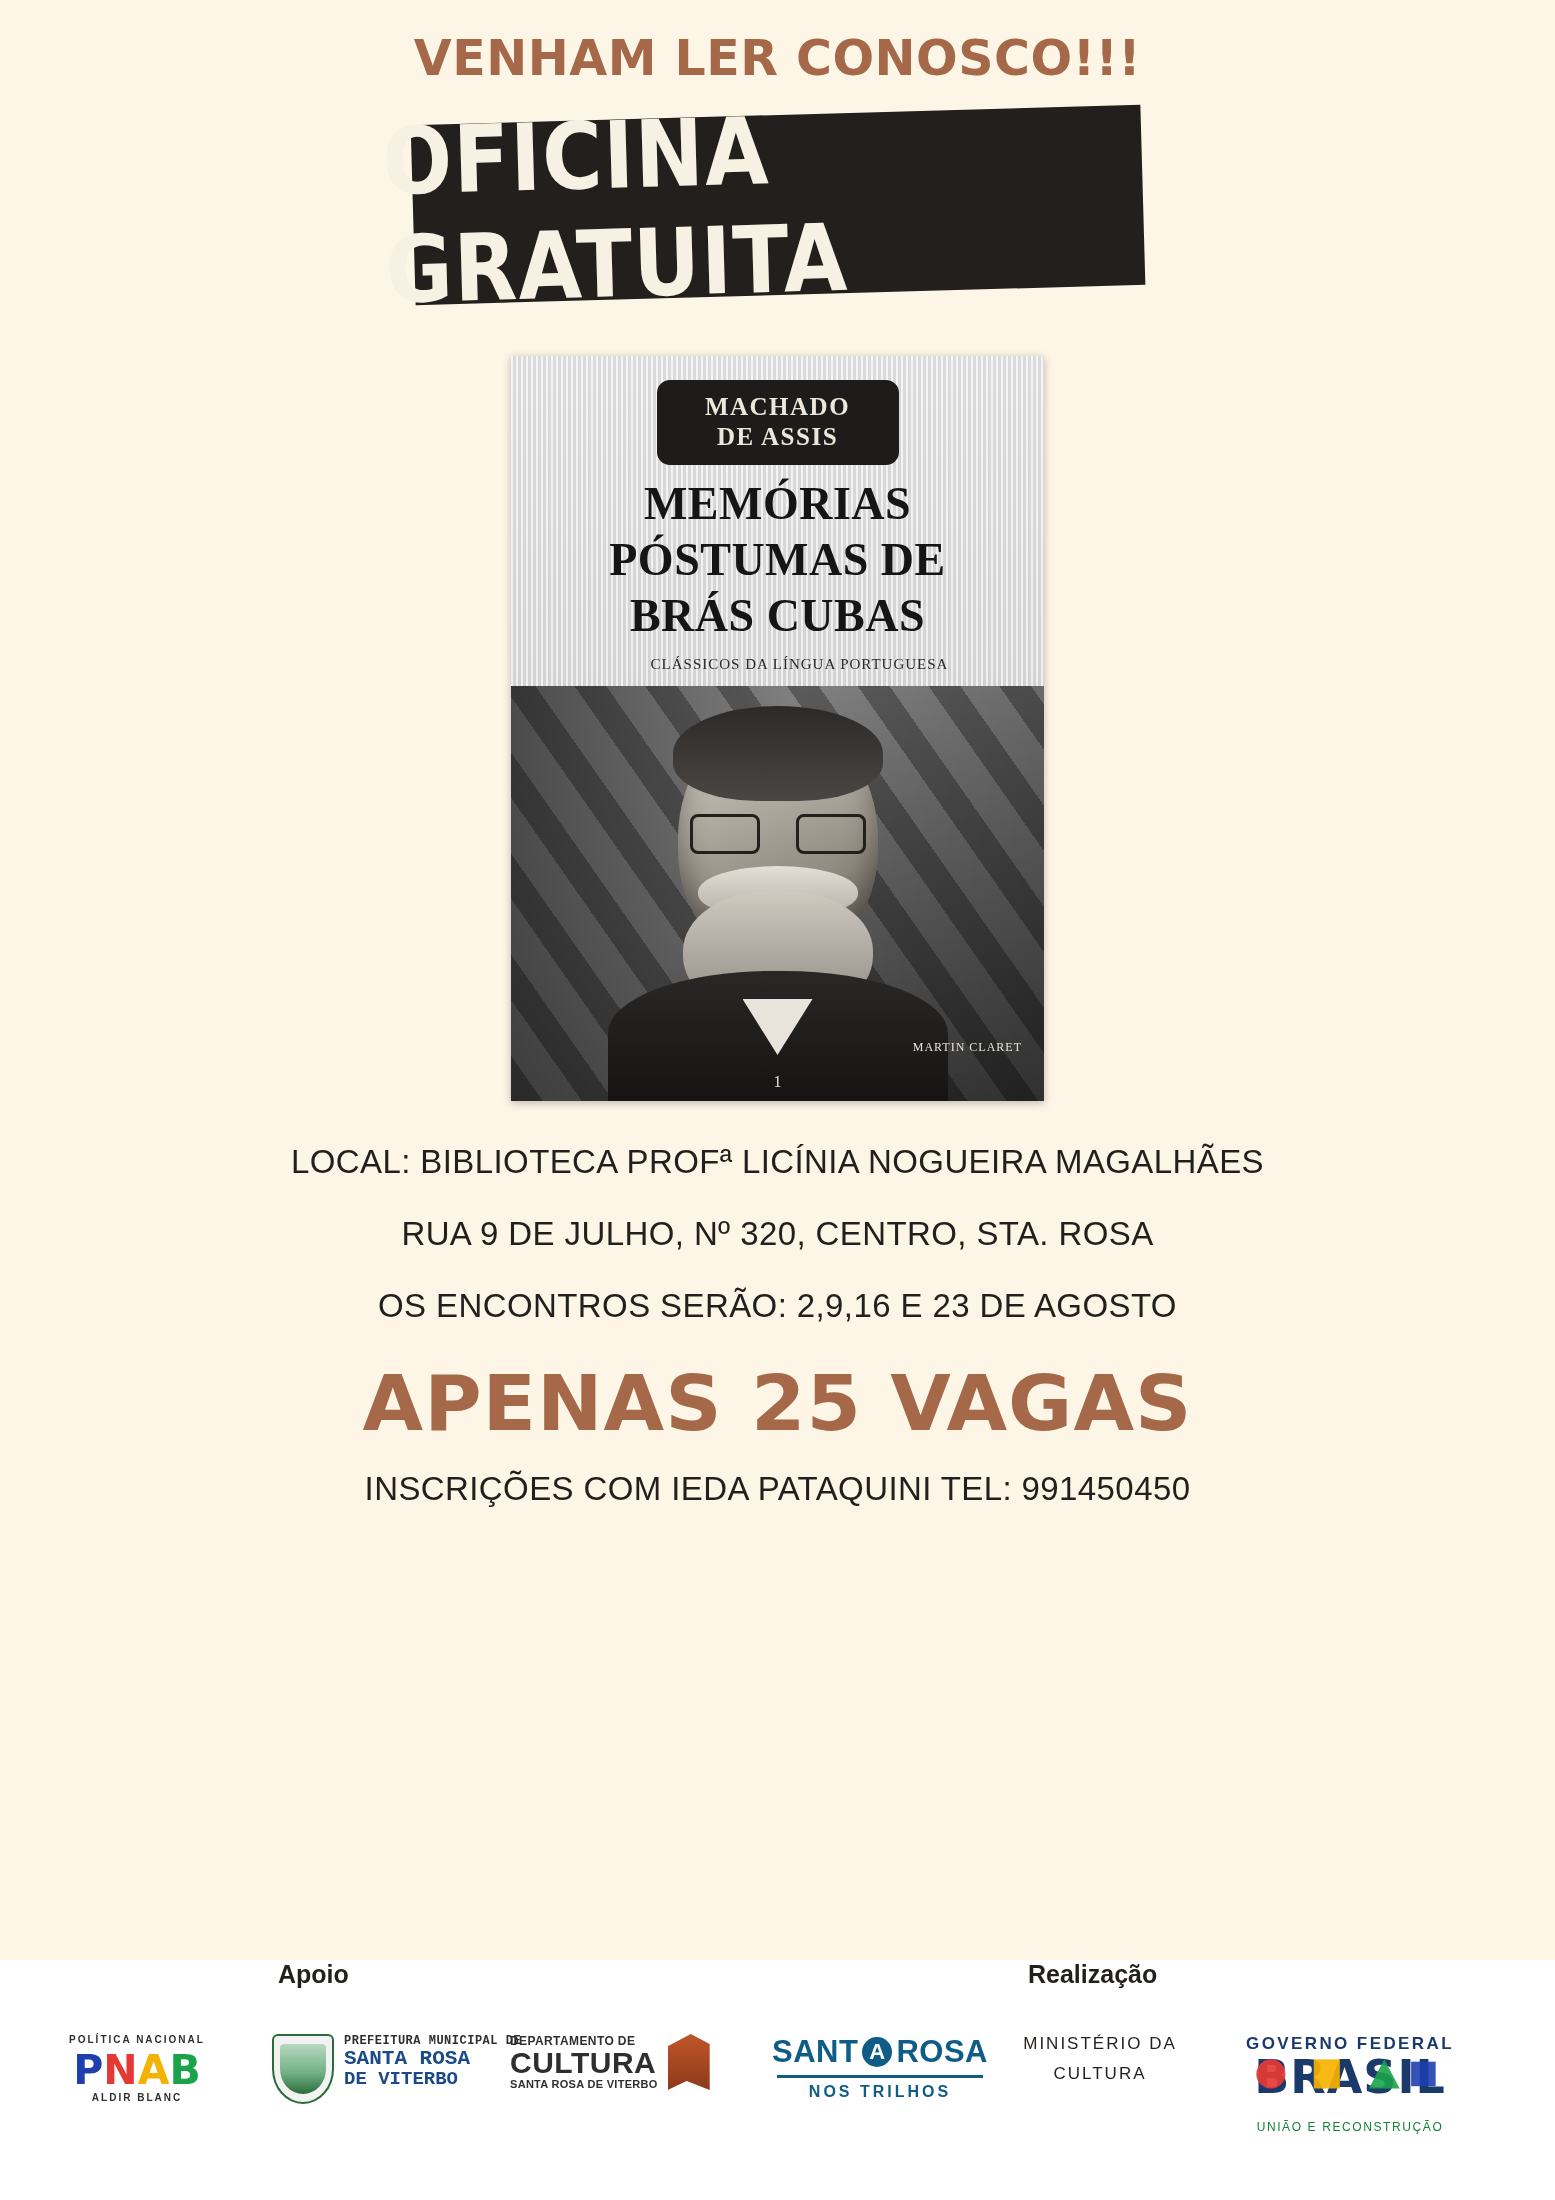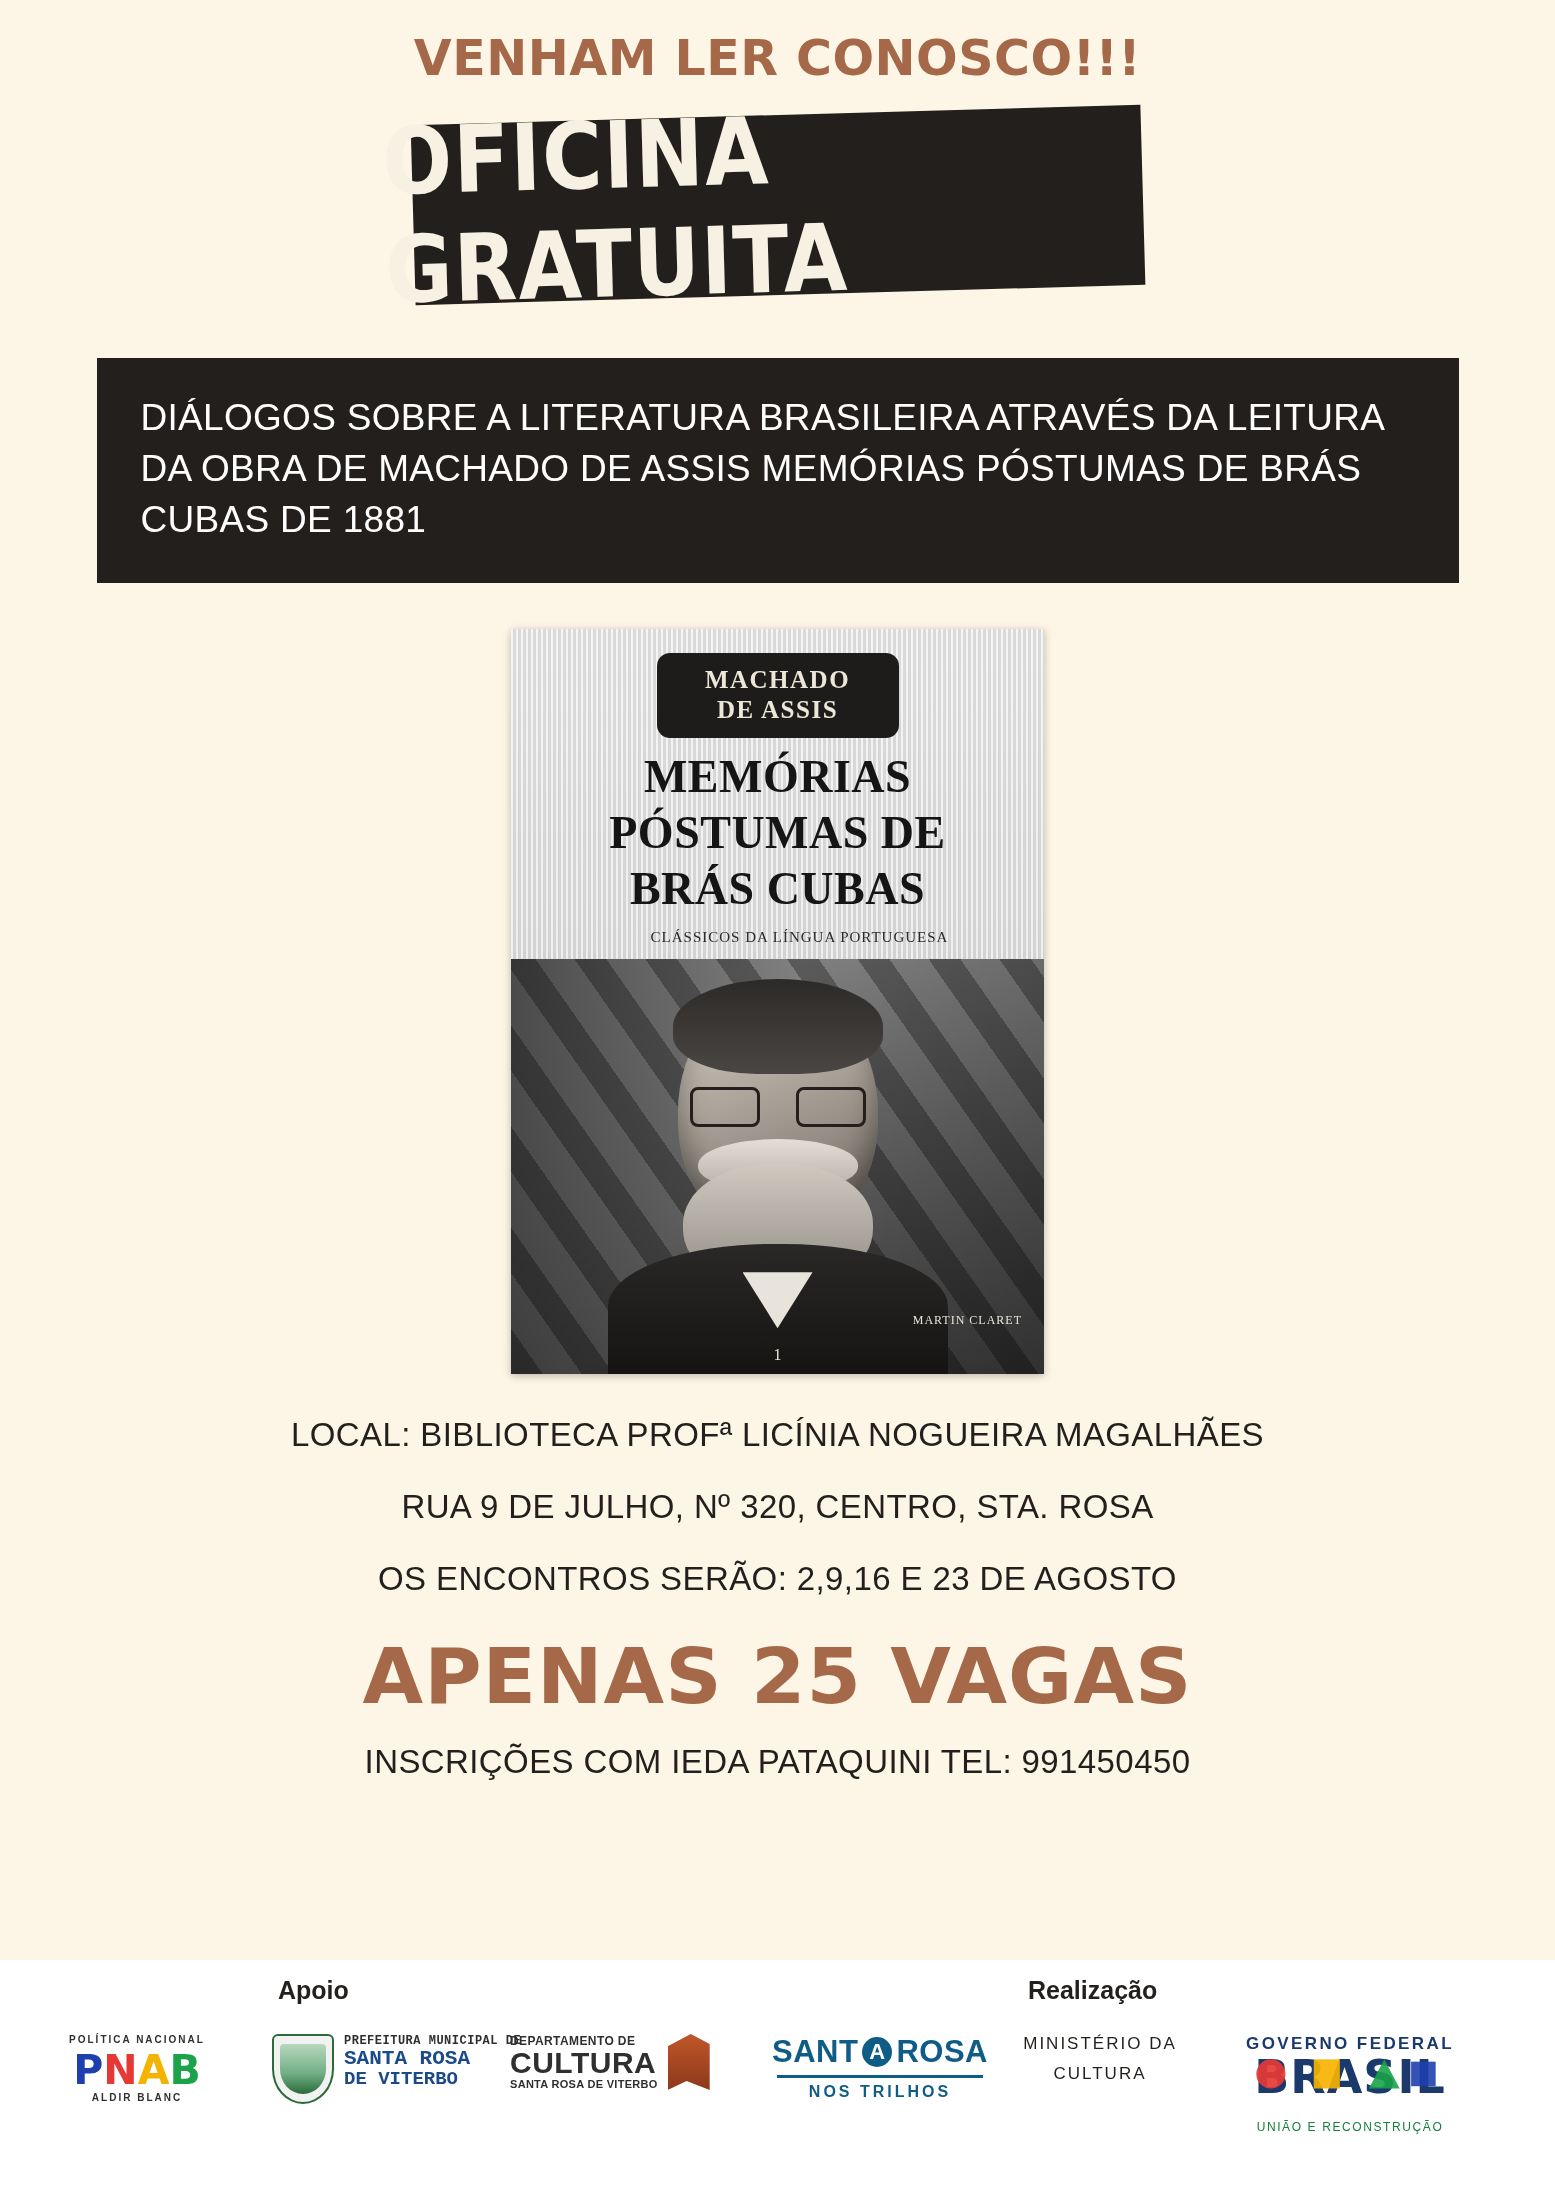--- a/index.html
+++ b/index.html
@@ -303,21 +303,21 @@
     background: #ffffff;
     display: flex;
     flex-direction: column;
   }
   .footer-labels {
     position: relative;
     height: 52px;
   }
   .footer-label {
     position: absolute;
-    top: 16px;
+    top: 0;
     font-size: 25px;
     font-weight: bold;
     color: #231f1c;
   }
   .label-apoio { left: 278px; }
   .label-realizacao { left: 1028px; }
 
   .footer-logos {
     position: relative;
     flex: 1;
@@ -474,21 +474,20 @@
 
   <div class="headline">VENHAM LER CONOSCO!!!</div>
 
   <div class="banner-wrap">
     <div class="banner-box"></div>
     <div class="banner-text">
       <span>OFICINA GRATUITA</span>
     </div>
   </div>
 
-  <div class="desc-block">DIÁLOGOS SOBRE A LITERATURA BRASILEIRA ATRAVÉS DA LEITURA DA OBRA DE MACHADO DE ASSIS MEMÓRIAS PÓSTUMAS DE BRÁS CUBAS DE 1881</div>
 
   <div class="book-wrap">
     <div class="book">
       <div class="book-authorbox">
         <div>MACHADO</div>
         <div>DE ASSIS</div>
       </div>
       <div class="book-title">
         <div>MEMÓRIAS</div>
         <div>PÓSTUMAS DE</div>

